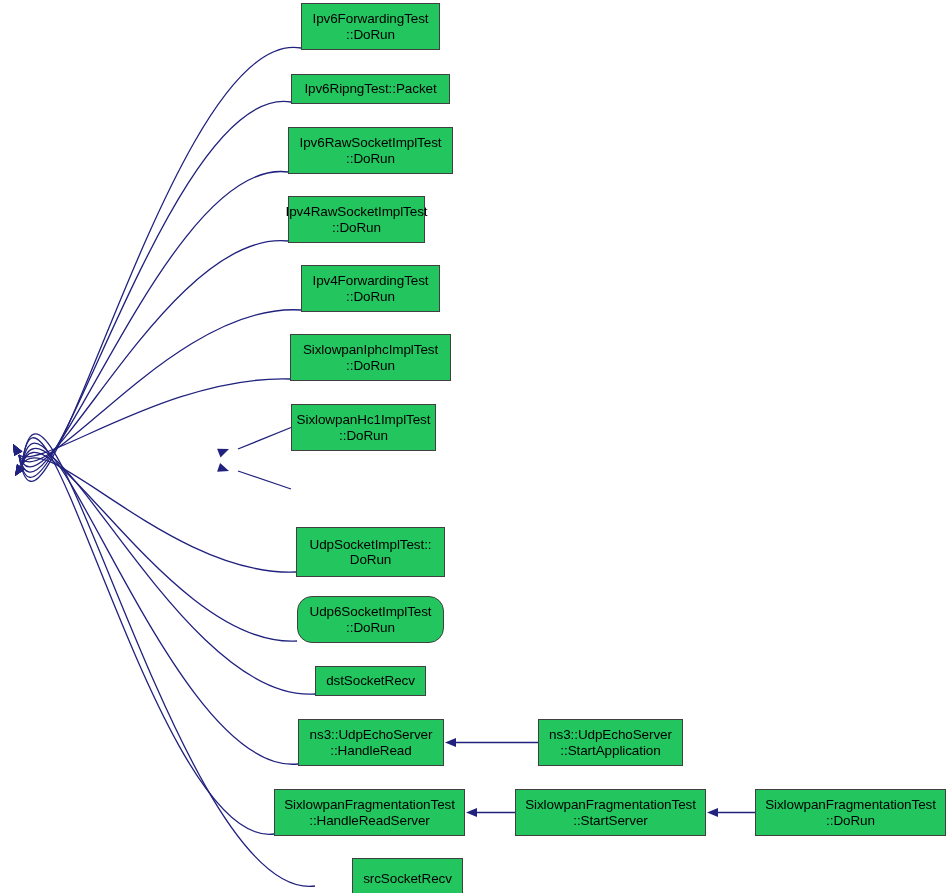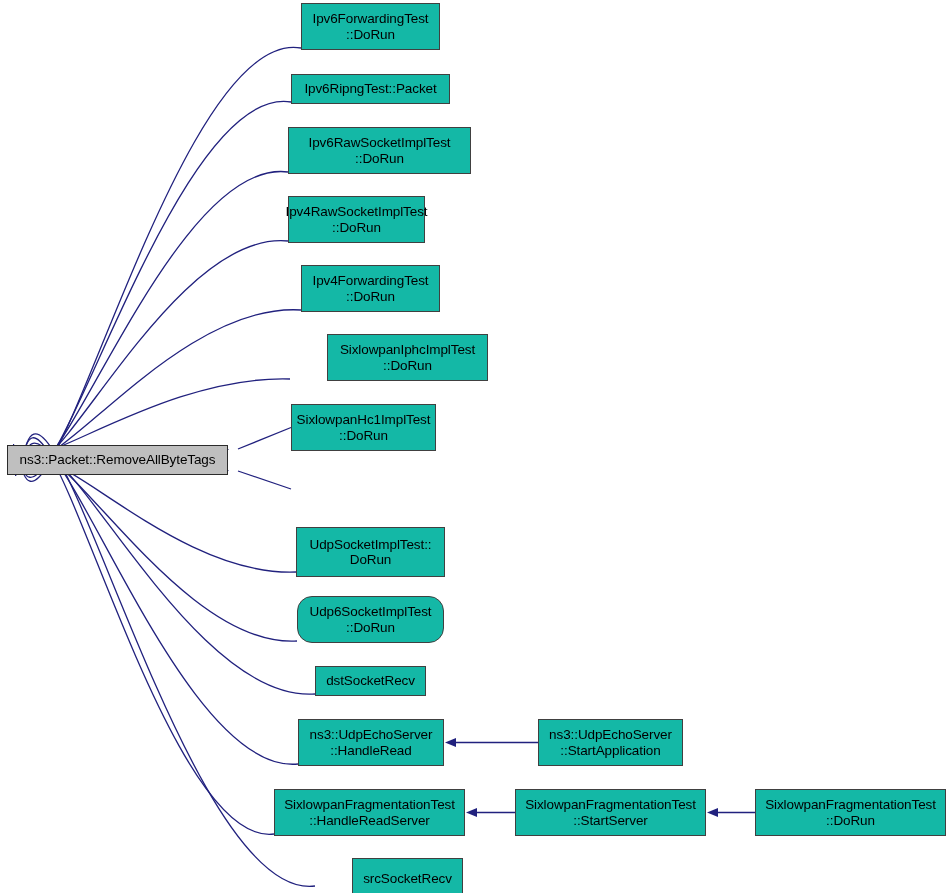--- a/index.html
+++ b/index.html
@@ -22,21 +22,21 @@
     left: 0;
     top: 0;
     width: 952px;
     height: 893px;
     pointer-events: none;
   }
   .node {
     position: absolute;
     box-sizing: border-box;
     border: 1px solid #404040;
-    background: #14b8a6;
+    background: #22c55e;
     color: #000000;
     display: flex;
     align-items: center;
     justify-content: center;
     text-align: center;
     font-size: 13.5px;
     line-height: 15.5px;
     letter-spacing: -0.1px;
     white-space: pre-line;
     z-index: 2;
@@ -79,31 +79,30 @@
       <polygon points="15,476 24.786473257692446,469.1893508990354 17.024787570557056,464.2500963708583" fill="#21217e"></polygon>
       <path d="M315,886 C180,903.64 45,290.78 22,465" fill="none" stroke="#21217e" stroke-width="1.3"></path>
       <polygon points="15,476 24.786473257692446,469.1893508990354 17.024787570557056,464.2500963708583" fill="#21217e"></polygon>
       <path d="M538,742.5 L455,742.5" fill="none" stroke="#21217e" stroke-width="1.3"></path>
       <polygon points="445,742.5 456,747.1 456,737.9" fill="#21217e"></polygon>
       <path d="M515,812.5 L476,812.5" fill="none" stroke="#21217e" stroke-width="1.3"></path>
       <polygon points="466,812.5 477,817.1 477,807.9" fill="#21217e"></polygon>
       <path d="M755,812.5 L717,812.5" fill="none" stroke="#21217e" stroke-width="1.3"></path>
       <polygon points="707,812.5 718,817.1 718,807.9" fill="#21217e"></polygon>
     </svg>
-<div class="node root" style="left: 7px; top: 445px; width: 221px; height: 30px;">ns3::Packet::RemoveAllByteTags</div>
     <div class="node" style="left: 301px; top: 3px; width: 139px; height: 47px;">Ipv6ForwardingTest
 ::DoRun</div>
     <div class="node" style="left: 291px; top: 74px; width: 159px; height: 30px;">Ipv6RipngTest::Packet</div>
-    <div class="node" style="left: 288px; top: 127px; width: 183px; height: 47px;">Ipv6RawSocketImplTest
+    <div class="node" style="left: 288px; top: 127px; width: 165px; height: 47px;">Ipv6RawSocketImplTest
 ::DoRun</div>
     <div class="node" style="left: 288px; top: 196px; width: 137px; height: 47px;">Ipv4RawSocketImplTest
 ::DoRun</div>
     <div class="node" style="left: 301px; top: 265px; width: 139px; height: 47px;">Ipv4ForwardingTest
 ::DoRun</div>
-    <div class="node" style="left: 290px; top: 334px; width: 161px; height: 47px; margin-left: 37px;">SixlowpanIphcImplTest
+    <div class="node" style="left: 290px; top: 334px; width: 161px; height: 47px;">SixlowpanIphcImplTest
 ::DoRun</div>
     <div class="node" style="left: 291px; top: 404px; width: 145px; height: 47px;">SixlowpanHc1ImplTest
 ::DoRun</div>
     <div class="node" style="left: 296px; top: 527px; width: 149px; height: 50px;">UdpSocketImplTest::
 DoRun</div>
     <div class="node" style="left: 297px; top: 596px; width: 147px; height: 47px; border-radius: 15px;">Udp6SocketImplTest
 ::DoRun</div>
     <div class="node" style="left: 315px; top: 666px; width: 111px; height: 30px;">dstSocketRecv</div>
     <div class="node" style="left: 298px; top: 719px; width: 146px; height: 47px;">ns3::UdpEchoServer
 ::HandleRead</div>

